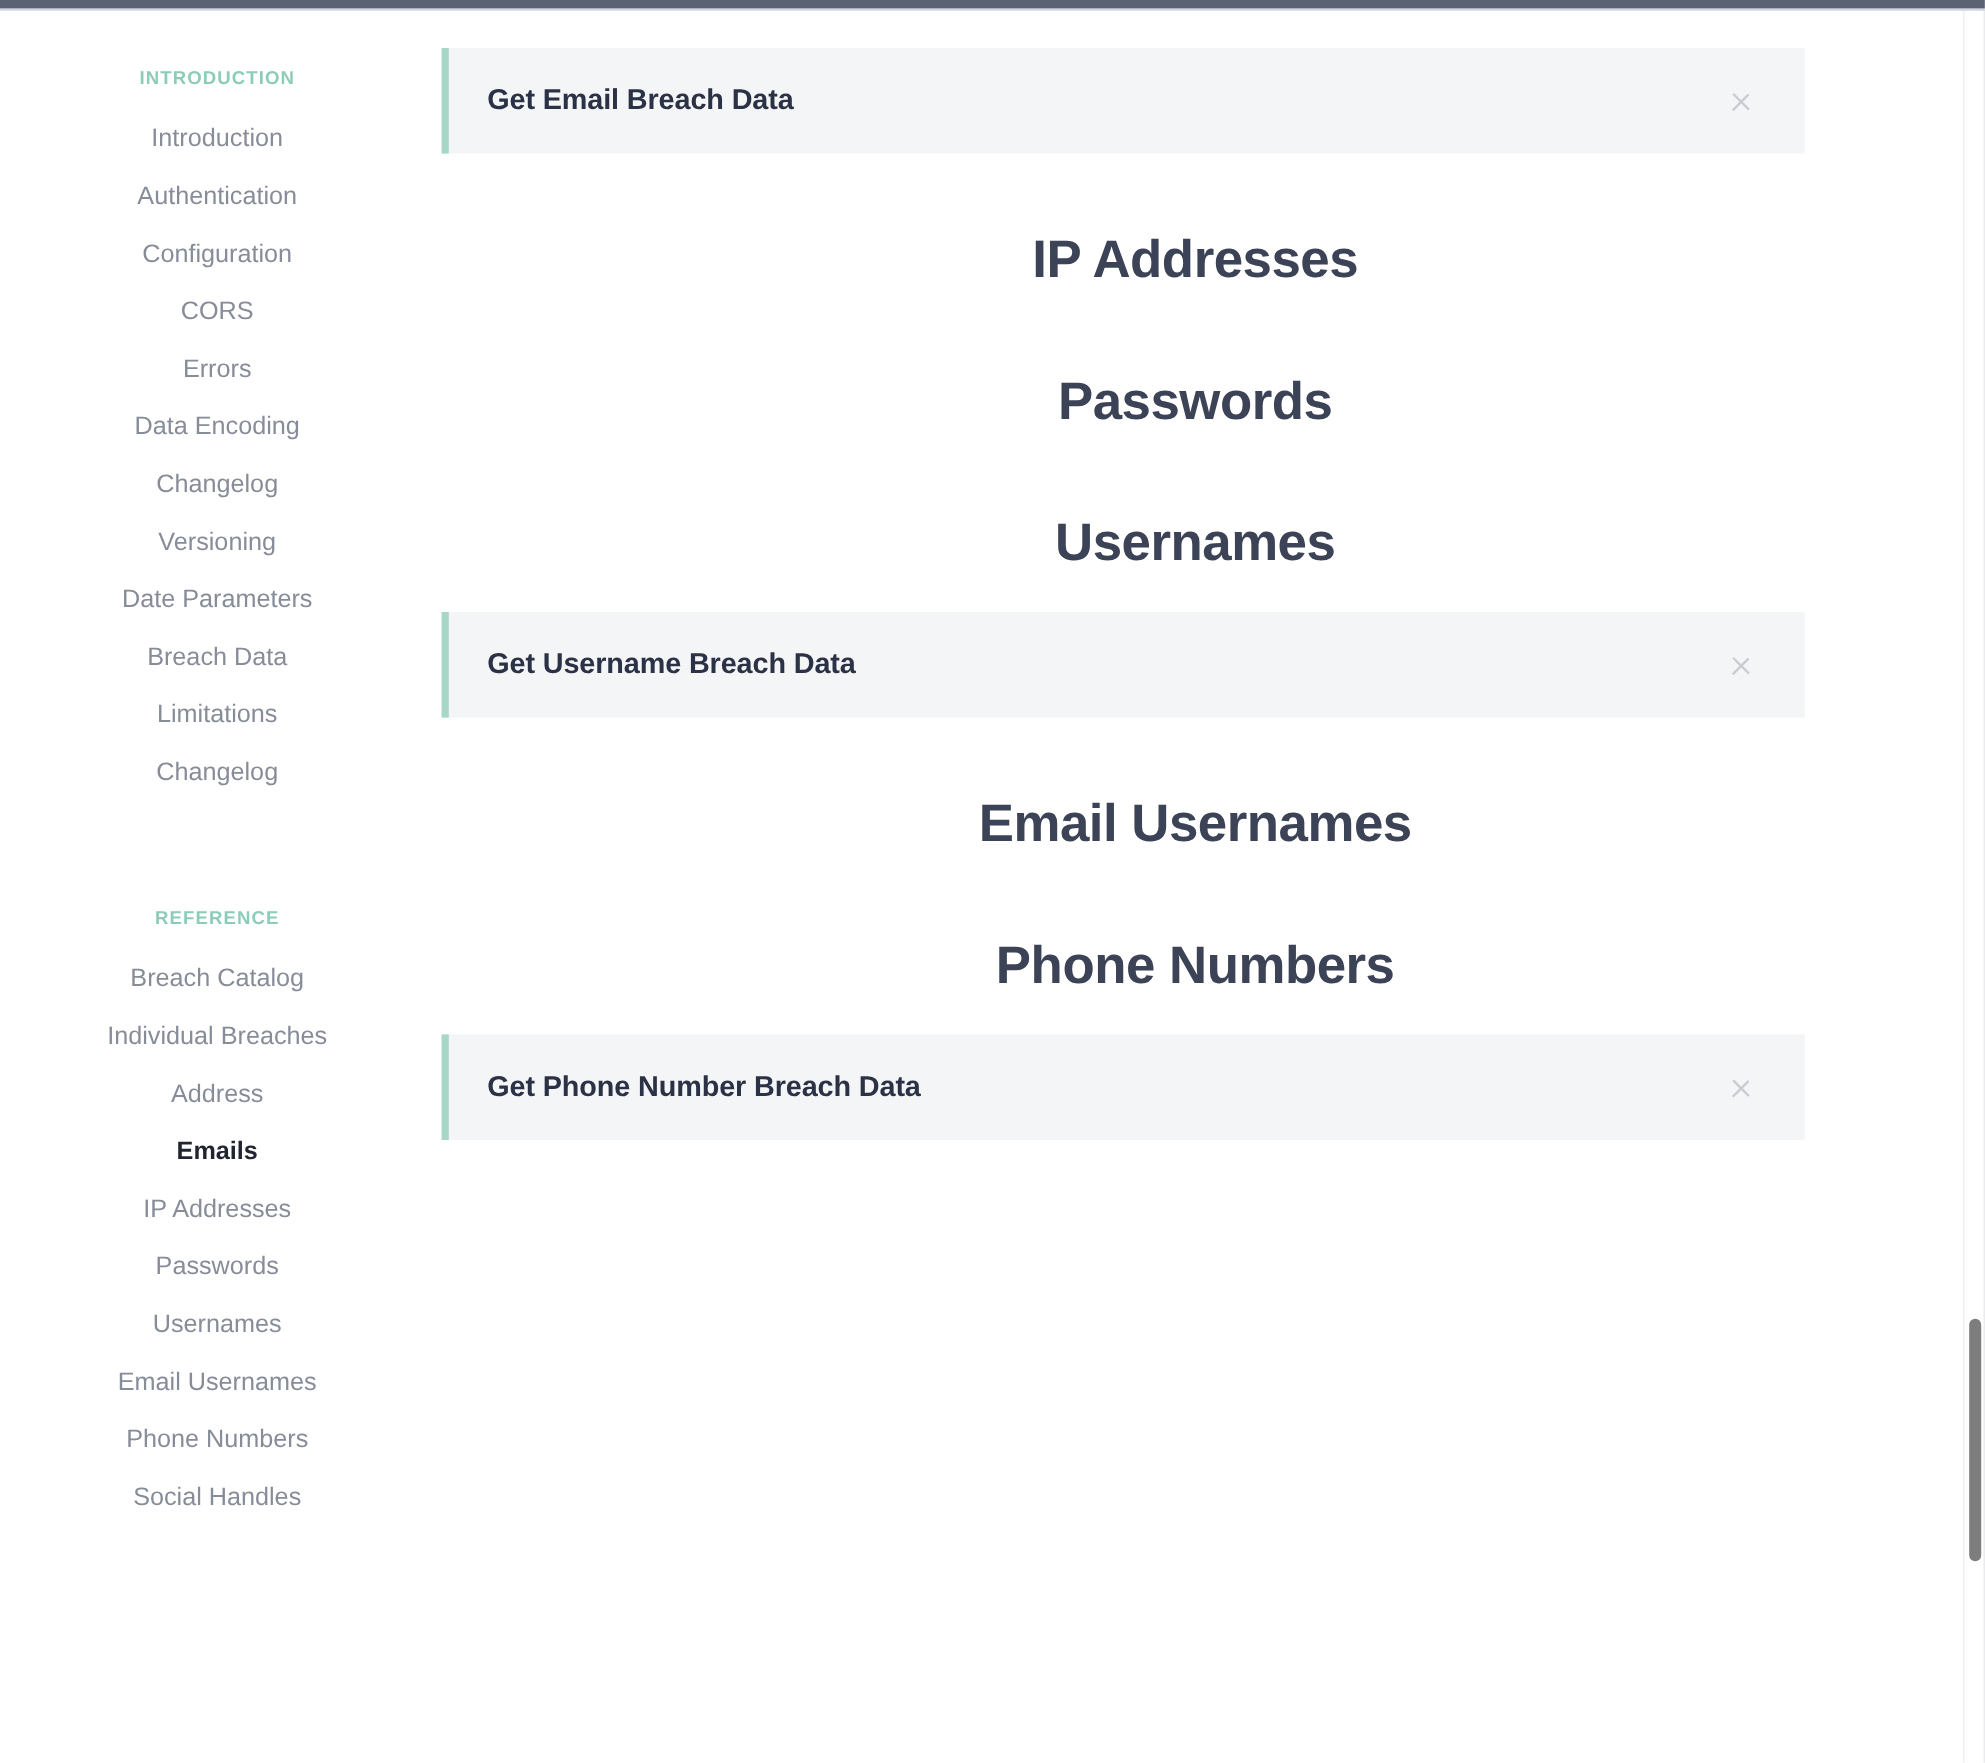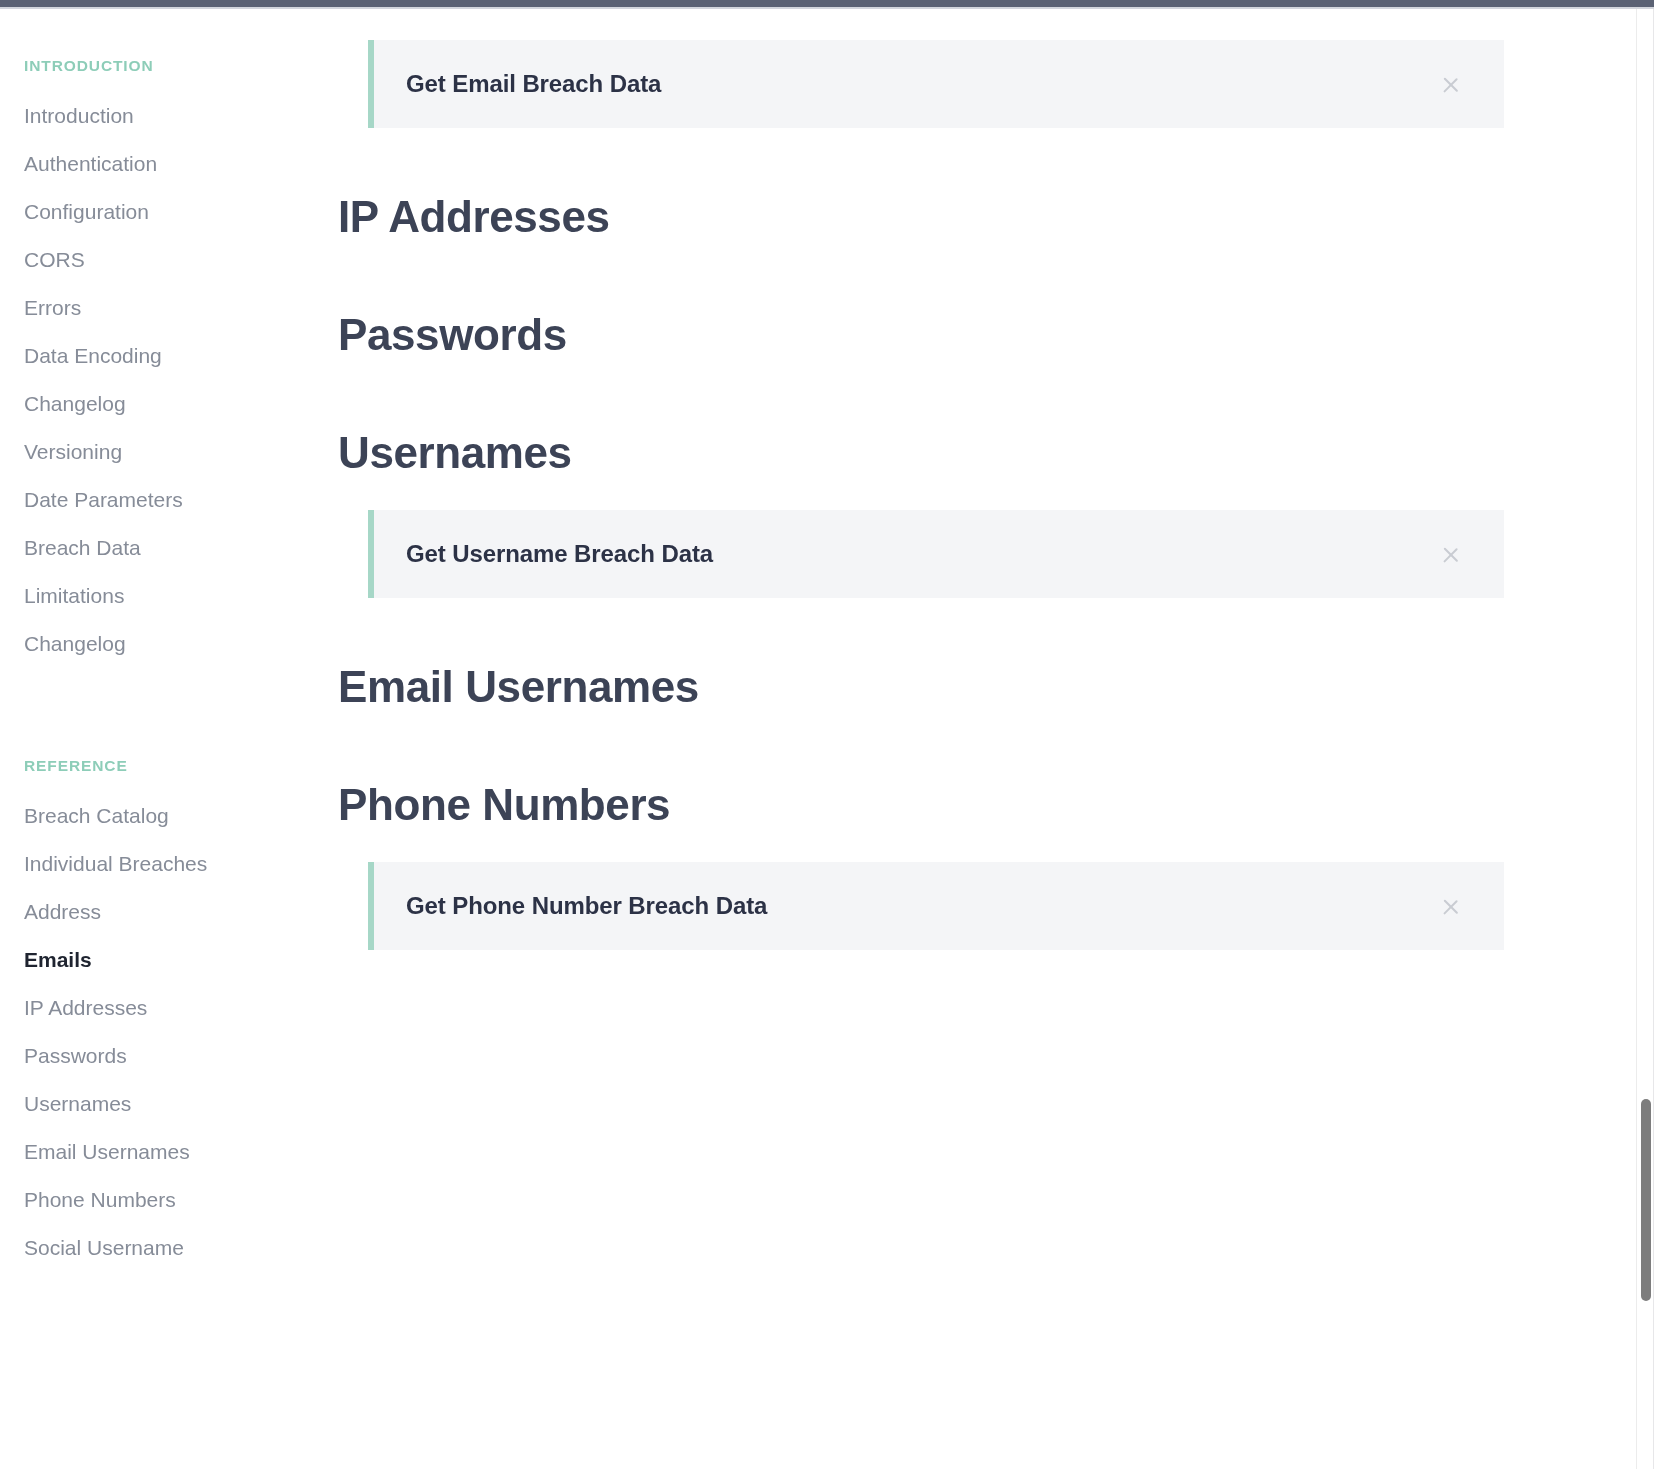--- a/index.html
+++ b/index.html
@@ -26,20 +26,21 @@
     background: #d3d6dd;
     z-index: 39;
   }
 
   
   #page {
     position: absolute;
     top: 0; left: 0;
     width: 1654px; height: 1469px;
     display: flex;
+    text-align: center;
   }
 
   
   #sidebar {
     width: 338px;
     flex: 0 0 338px;
     height: 1469px;
     background: #ffffff;
     padding-top: 56px;
     position: relative;
@@ -196,21 +197,21 @@
         <div class="nav-section-title">REFERENCE</div>
         <div class="nav-item">Breach Catalog</div>
         <div class="nav-item">Individual Breaches</div>
         <div class="nav-item">Address</div>
         <div class="nav-item active">Emails</div>
         <div class="nav-item">IP Addresses</div>
         <div class="nav-item">Passwords</div>
         <div class="nav-item">Usernames</div>
         <div class="nav-item">Email Usernames</div>
         <div class="nav-item">Phone Numbers</div>
-        <div class="nav-item">Social Username</div>
+        <div class="nav-item">Social Handles</div>
       </div>
     </nav>
 
   <main id="content">
     <div id="content-inner">
 
     <section class="sec-block">
           <h2 class="sec-title">Emails</h2>
           <div class="endpoint-card">
             <span class="endpoint-label">Get Email Breach Data</span>

